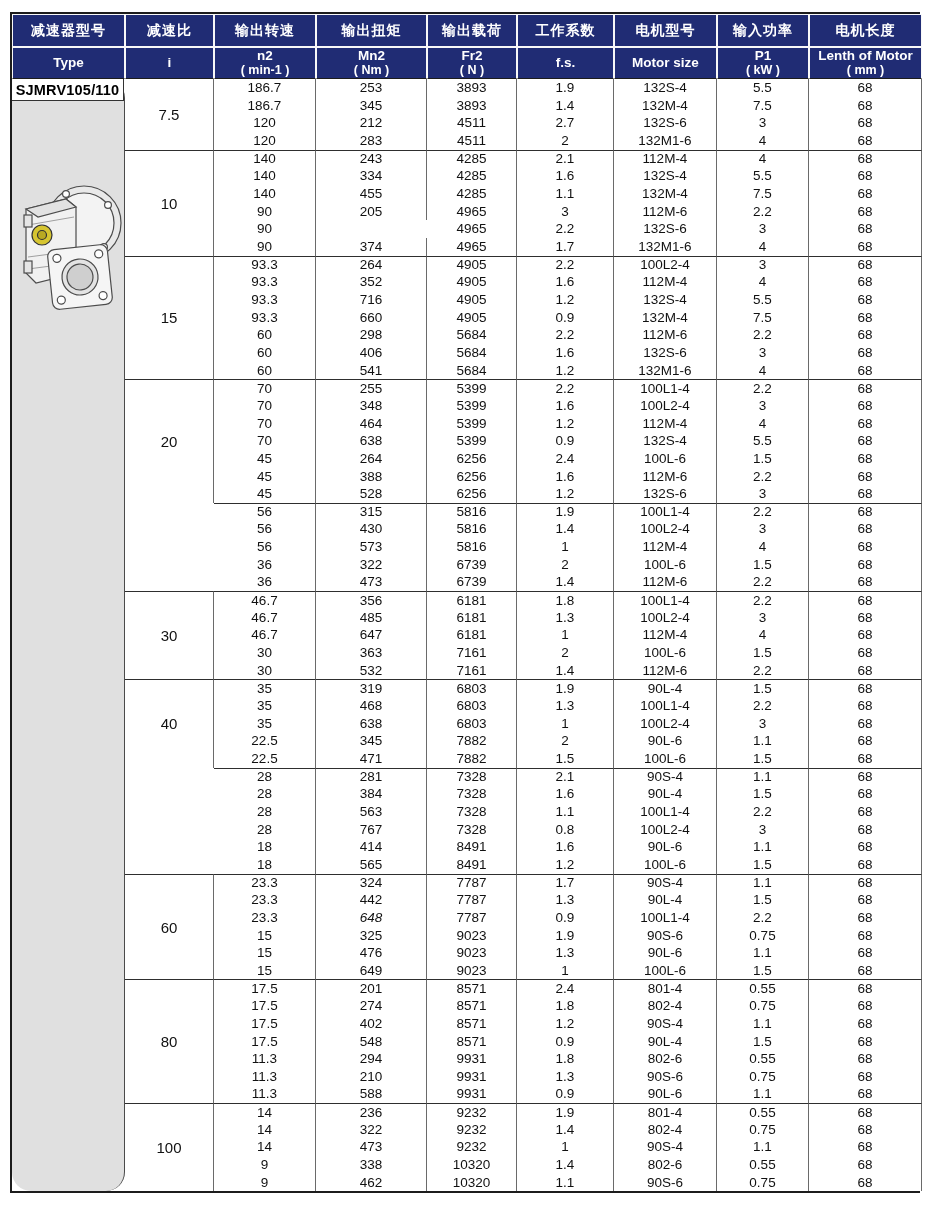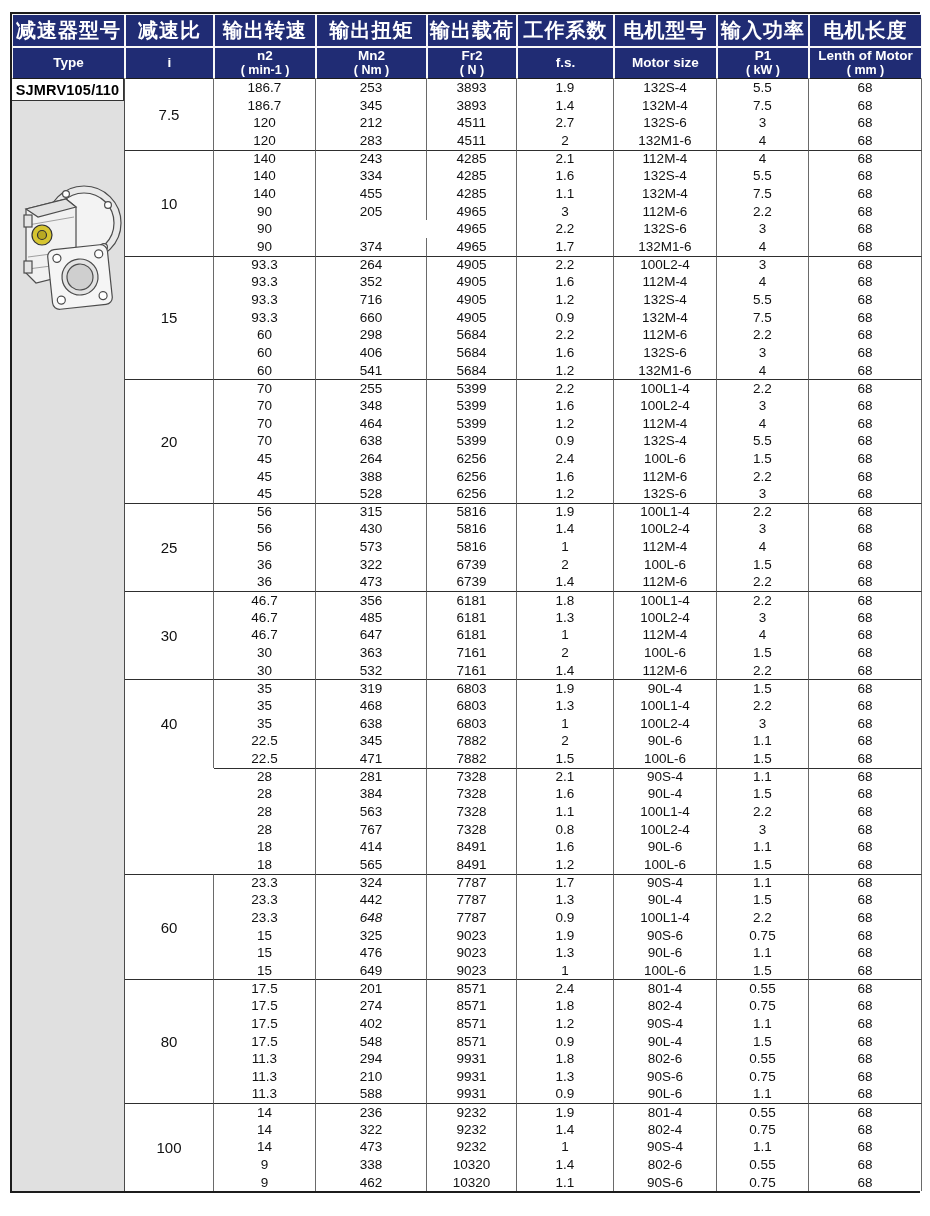--- a/index.html
+++ b/index.html
@@ -25,21 +25,21 @@
     color: #ffffff;
     border: 1px solid #f8f8f8;
     display: flex;
     flex-direction: column;
     align-items: center;
     justify-content: center;
     text-align: center;
     font-weight: bold;
     line-height: 1.08;
   }
-  .hcell.zh { font-size: 20px; letter-spacing: 1px; }
+  .hcell.zh { font-size: 14px; letter-spacing: 1px; }
   .hcell.en { font-size: 13.5px; border-bottom: 1.5px solid #1c1c1c; }
   .hcell.en .sub { font-size: 12.5px; font-weight: bold; }
   .cell {
     display: flex;
     align-items: center;
     justify-content: center;
     text-align: center;
     border-right: 1px solid #6a6a6a;
     font-size: 13.5px;
     color: #111;
@@ -119,21 +119,21 @@
   </div>
   <div class="hcell en" style="grid-column:8;grid-row:2">
     <div>P1</div>
     <div class="sub">( kW )</div>
   </div>
   <div class="hcell en" style="grid-column:9;grid-row:2">
     <div>Lenth of Motor</div>
     <div class="sub">( mm )</div>
   </div>
 
-  <div id="type-cell" style="grid-row: 3 / span 63;">
+  <div id="type-cell" style="grid-row: 3 / span 63; border-radius: 19px;">
     <div id="model-badge">SJMRV105/110</div>
     <svg id="product-art" viewBox="0 0 108 172">
       <g stroke="#4c4c4c" stroke-width="1.2" fill="#efefef">
 
         <circle cx="70" cy="58" r="37" fill="#e9e9e9"></circle>
         <circle cx="70" cy="58" r="30" fill="#f3f3f3"></circle>
         <circle cx="52" cy="29" r="3.4" fill="#fff"></circle>
         <circle cx="94" cy="40" r="3.4" fill="#fff"></circle>
         <circle cx="90" cy="82" r="3.4" fill="#fff"></circle>
         <circle cx="47" cy="84" r="3.4" fill="#fff"></circle>
@@ -327,21 +327,20 @@
     <div class="cell data-cell" style="grid-area: 25 / 7;">112M-6</div>
     <div class="cell data-cell" style="grid-area: 25 / 8;">2.2</div>
     <div class="cell data-cell" style="grid-area: 25 / 9;">68</div>
     <div class="cell data-cell" style="grid-area: 26 / 3;">45</div>
     <div class="cell data-cell" style="grid-area: 26 / 4;">528</div>
     <div class="cell data-cell" style="grid-area: 26 / 5;">6256</div>
     <div class="cell data-cell" style="grid-area: 26 / 6;">1.2</div>
     <div class="cell data-cell" style="grid-area: 26 / 7;">132S-6</div>
     <div class="cell data-cell" style="grid-area: 26 / 8;">3</div>
     <div class="cell data-cell" style="grid-area: 26 / 9;">68</div>
-    <div class="cell i-cell group-top" style="grid-area: 27 / 2 / span 5;">25</div>
     <div class="cell data-cell group-top" style="grid-area: 27 / 3;">56</div>
     <div class="cell data-cell group-top" style="grid-area: 27 / 4;">315</div>
     <div class="cell data-cell group-top" style="grid-area: 27 / 5;">5816</div>
     <div class="cell data-cell group-top" style="grid-area: 27 / 6;">1.9</div>
     <div class="cell data-cell group-top" style="grid-area: 27 / 7;">100L1-4</div>
     <div class="cell data-cell group-top" style="grid-area: 27 / 8;">2.2</div>
     <div class="cell data-cell group-top" style="grid-area: 27 / 9;">68</div>
     <div class="cell data-cell" style="grid-area: 28 / 3;">56</div>
     <div class="cell data-cell" style="grid-area: 28 / 4;">430</div>
     <div class="cell data-cell" style="grid-area: 28 / 5;">5816</div>

